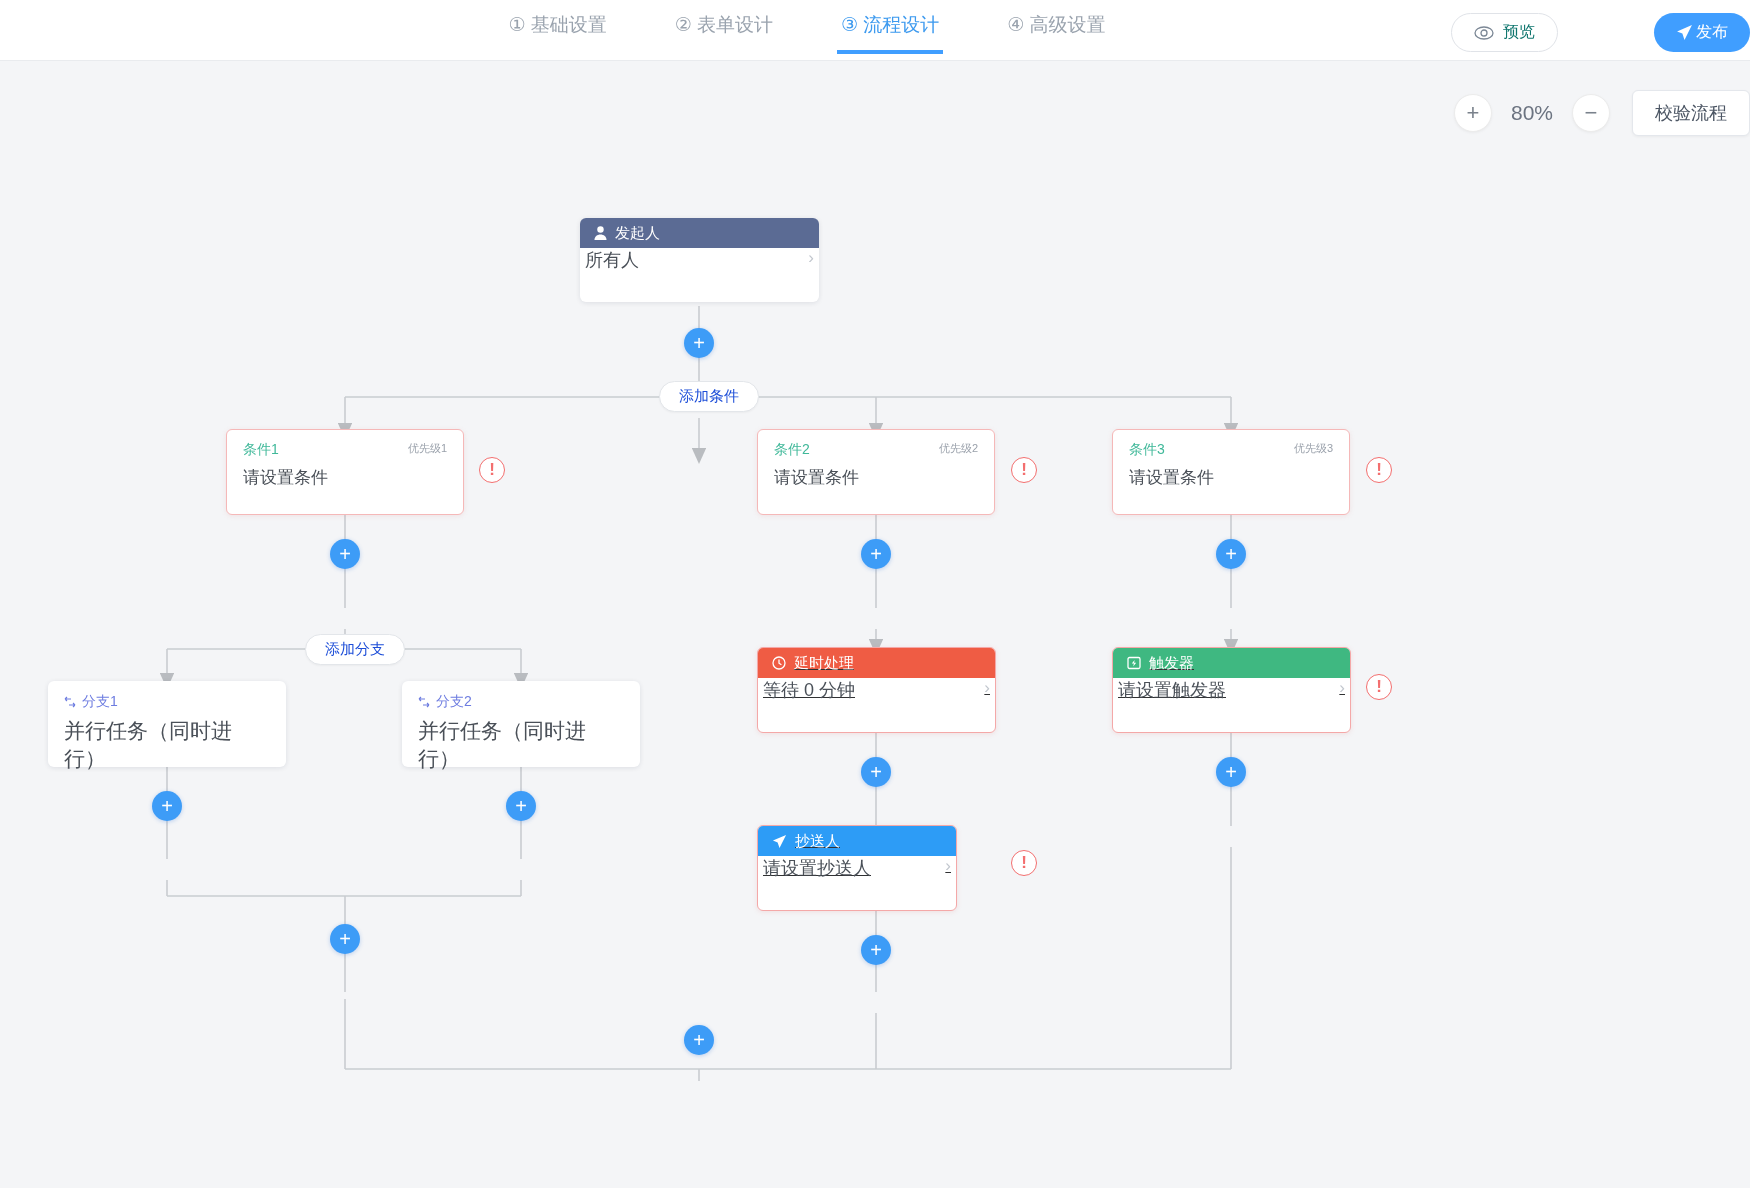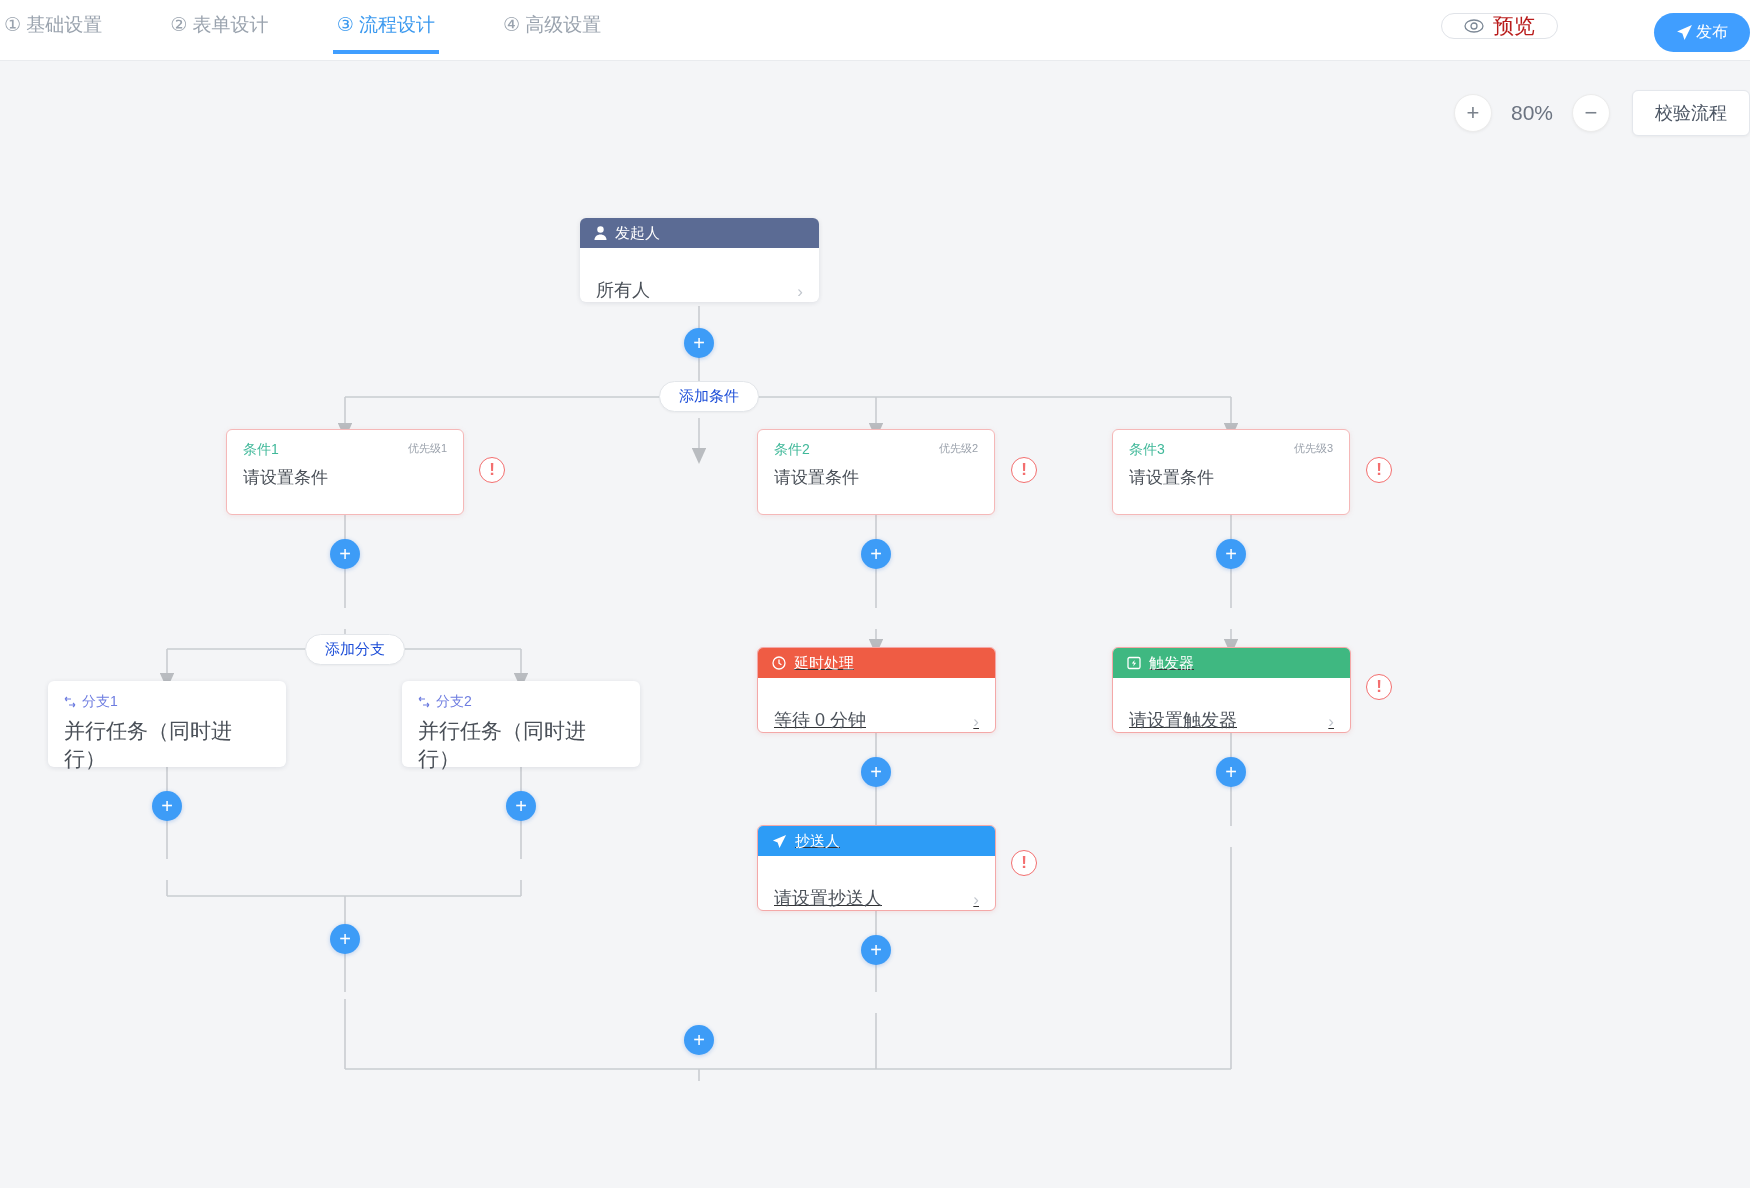--- a/index.html
+++ b/index.html
@@ -14,44 +14,44 @@
   
   .topbar {
     position: absolute; top: 0; left: 0;
     width: 1750px; height: 61px;
     background: #ffffff;
     border-bottom: 1px solid #e9ebee;
   }
   .steps {
     position: absolute; left: 0; top: 0;
     width: 1614px; height: 61px;
-    display: flex; align-items: flex-start;
+    display: flex; justify-content: center; align-items: flex-start;
     gap: 60px;
     padding-top: 7px;
   }
   .step {
     font-size: 19px; color: #9aa3ae;
     padding: 5px 4px 16px 4px;
     position: relative;
     white-space: nowrap;
     cursor: pointer;
   }
   .step.active { color: #3d9aef; }
   .step.active::after {
     content: ""; position: absolute;
     left: 0; right: 0; bottom: 0; height: 4px;
     background: #409eff;
   }
 
   .btn-preview {
     position: absolute; right: 192px; top: 13px;
-    height: 26px; padding: 0 22px;
+    height: 39px; padding: 0 22px;
     display: flex; align-items: center; gap: 9px;
     border: 1px solid #e0e3e8; border-radius: 20px;
-    background: #fff; color: #b91c1c; font-size: 21px;
+    background: #fff; color: #0f766e; font-size: 16px;
     cursor: pointer;
   }
   .btn-publish {
     position: absolute; right: 0px; top: 13px;
     height: 39px; padding: 0 22px;
     display: flex; align-items: center; gap: 3px;
     border: none; border-radius: 20px;
     background: #409eff; color: #fff; font-size: 16px;
     white-space: nowrap;
     cursor: pointer;
@@ -91,22 +91,22 @@
     border-radius: 6px;
     box-shadow: 0 1px 5px rgba(20,30,60,0.10);
     overflow: hidden;
   }
   .node.err { border: 1.5px solid #f4a8a8; box-shadow: 0 1px 5px rgba(230,120,120,0.18); text-decoration: underline; }
   .node-head {
     height: 30px; display: flex; align-items: center; gap: 8px;
     padding: 0 14px; color: #fff; font-size: 15px;
   }
   .node-body {
-    display: flex; align-items: flex-end; justify-content: space-between;
-    padding: 0 16px; height: 54px;
+    display: flex; align-items: flex-start; justify-content: space-between;
+    padding: 0 5px; height: 54px;
     font-size: 18px; color: #4a5058;
   }
   .chev { color: #c2c7ce; font-size: 17px; }
 
   
   .cond {
     position: absolute; width: 238px; height: 86px;
     background: #fff; border: 1.5px solid #f5b8b8; border-radius: 6px;
     box-shadow: 0 1px 5px rgba(215,120,120,0.15);
   }
@@ -338,21 +338,21 @@
       </span>
       <span>延时处理</span>
     </div>
     <div class="node-body">
       <span>等待 0 分钟</span>
       <span class="chev">›</span>
     </div>
   </div>
   <div class="plus" style="left:861px; top:696px;">+</div>
 
-  <div class="node err" style="left:757px; top:764px; width:239px;">
+  <div class="node err" style="left:757px; top:764px; width:200px;">
     <div class="node-head" style="background:#2d9cf6;">
       <span>
         <svg width="15" height="15" viewBox="0 0 16 16">
             <path d="M15 1 1 7l5 2 2 6z" fill="#fff"></path>
           </svg>
       </span>
       <span>抄送人</span>
     </div>
     <div class="node-body">
       <span>请设置抄送人</span>

